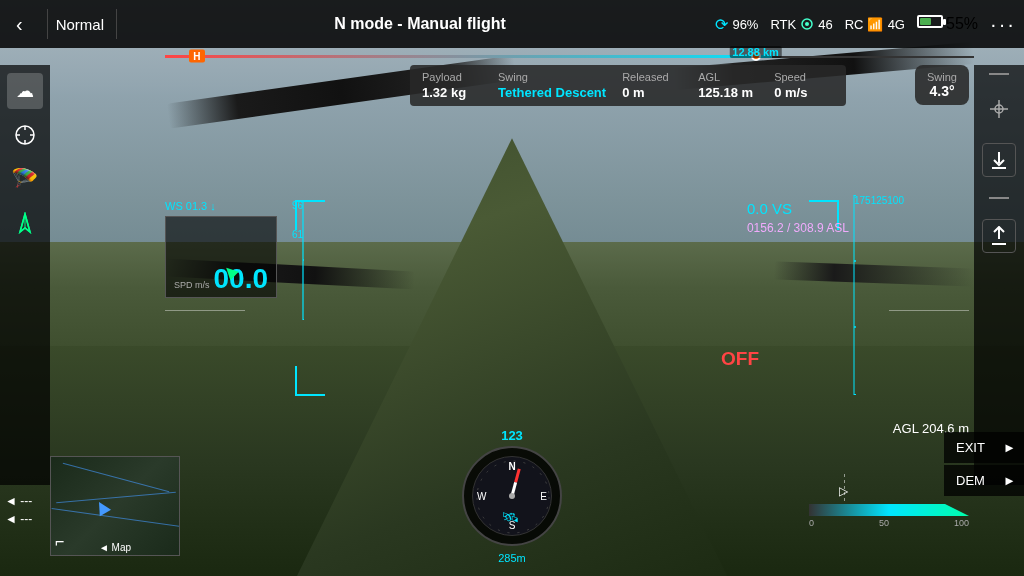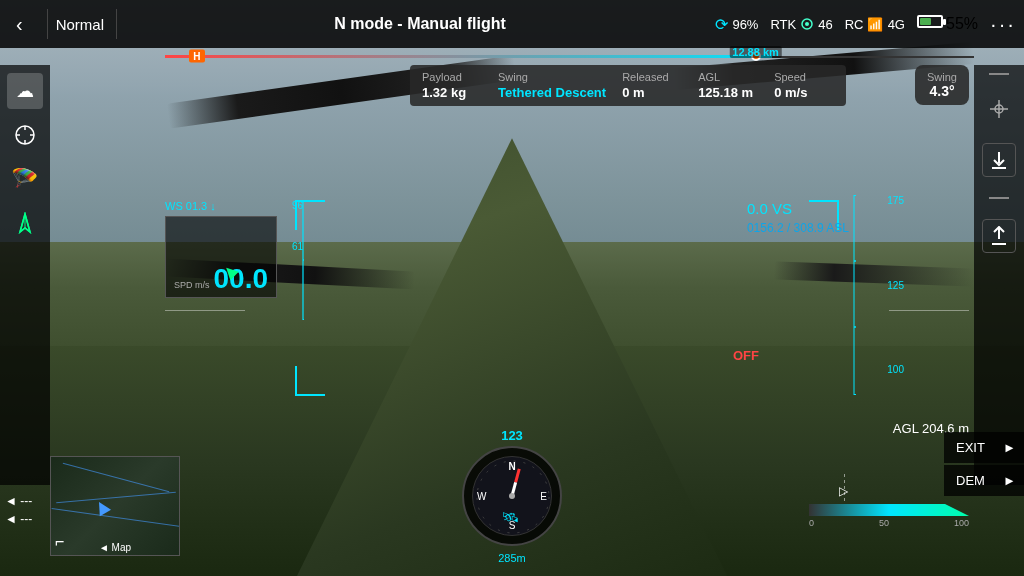--- a/index.html
+++ b/index.html
@@ -446,32 +446,32 @@
       font-size: 11px;
     }
 
     .alt-small {
       color: #00e5ff;
       font-size: 15px;
       margin-bottom: 3px;
     }
 
     .asl-text {
-      color: #0ea5e9;
+      color: #f0abfc;
       font-size: 12px;
       margin-top: 4px;
     }
 
     
     .off-label {
       position: absolute;
       top: 348px;
       right: 265px;
       color: #ff4444;
-      font-size: 13px;
+      font-size: 19px;
       font-weight: 700;
       z-index: 81;
     }
 
     
     #compass {
       position: absolute;
       bottom: 30px;
       left: 50%;
       transform: translateX(-50%);
@@ -663,21 +663,21 @@
       font-size: 13px;
     }
 
     
     #alt-scale-right {
       position: absolute;
       top: 195px;
       right: 120px;
       z-index: 79;
       display: flex;
-      flex-direction: column;
+      flex-direction: row;
       justify-content: space-between;
       height: 180px;
       color: #00e5ff;
       font-size: 10px;
       text-align: right;
     }
 
     
     #exit-dem {
       position: absolute;
@@ -954,21 +954,21 @@
     <span>↓</span>
   </div>
   <div class="speed-box">
     <div class="speed-label">SPD
 m/s</div>
     <div class="speed-value">00.0</div>
   </div>
 </div>
 
 <div style="position:absolute;top:200px;left:292px;z-index:80;color:#00e5ff;font-size:10px;">
-  <div style="margin-bottom:30px;">96</div>
+  <div style="margin-bottom:18px;">96</div>
   <div style="margin-bottom:30px;">61</div>
   <svg width="2" height="120" style="position:absolute;top:0;left:10px;">
     <line x1="1" y1="0" x2="1" y2="120" stroke="#00e5ff" stroke-width="2" stroke-opacity="0.6"></line>
     <line x1="1" y1="0" x2="8" y2="0" stroke="#00e5ff" stroke-width="2"></line>
     <line x1="1" y1="60" x2="6" y2="60" stroke="#00e5ff" stroke-width="1.5"></line>
     <line x1="1" y1="120" x2="8" y2="120" stroke="#00e5ff" stroke-width="2"></line>
   </svg>
 </div>
 
 <div class="off-label">OFF</div>

